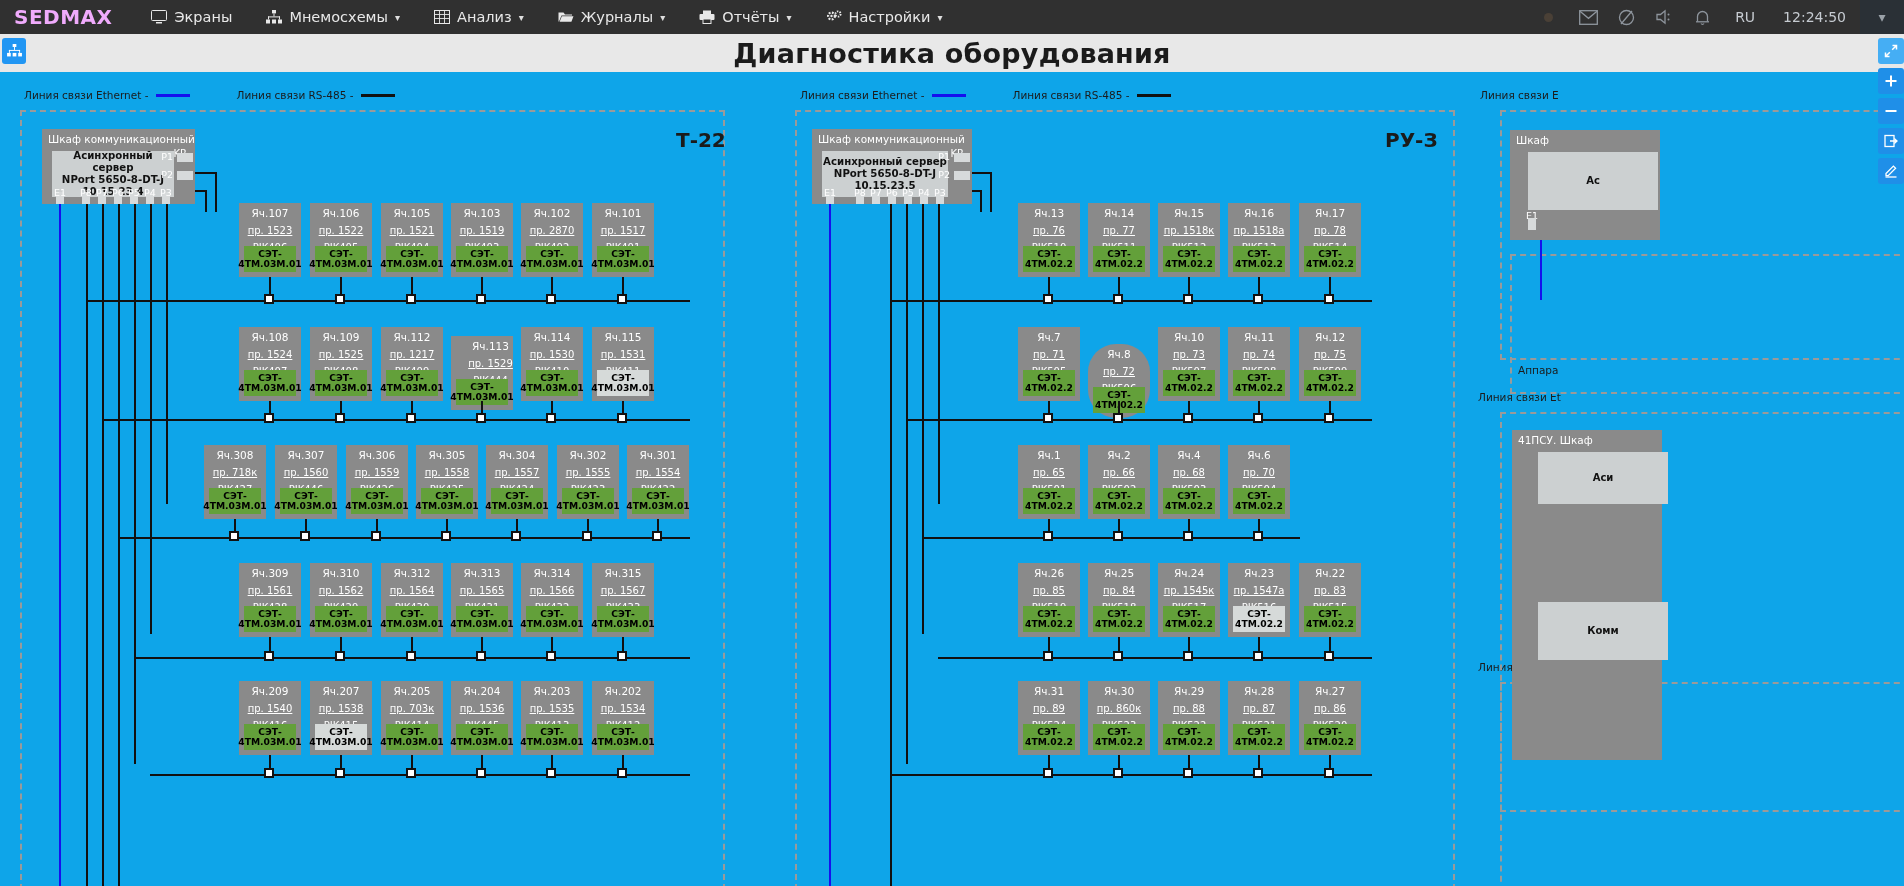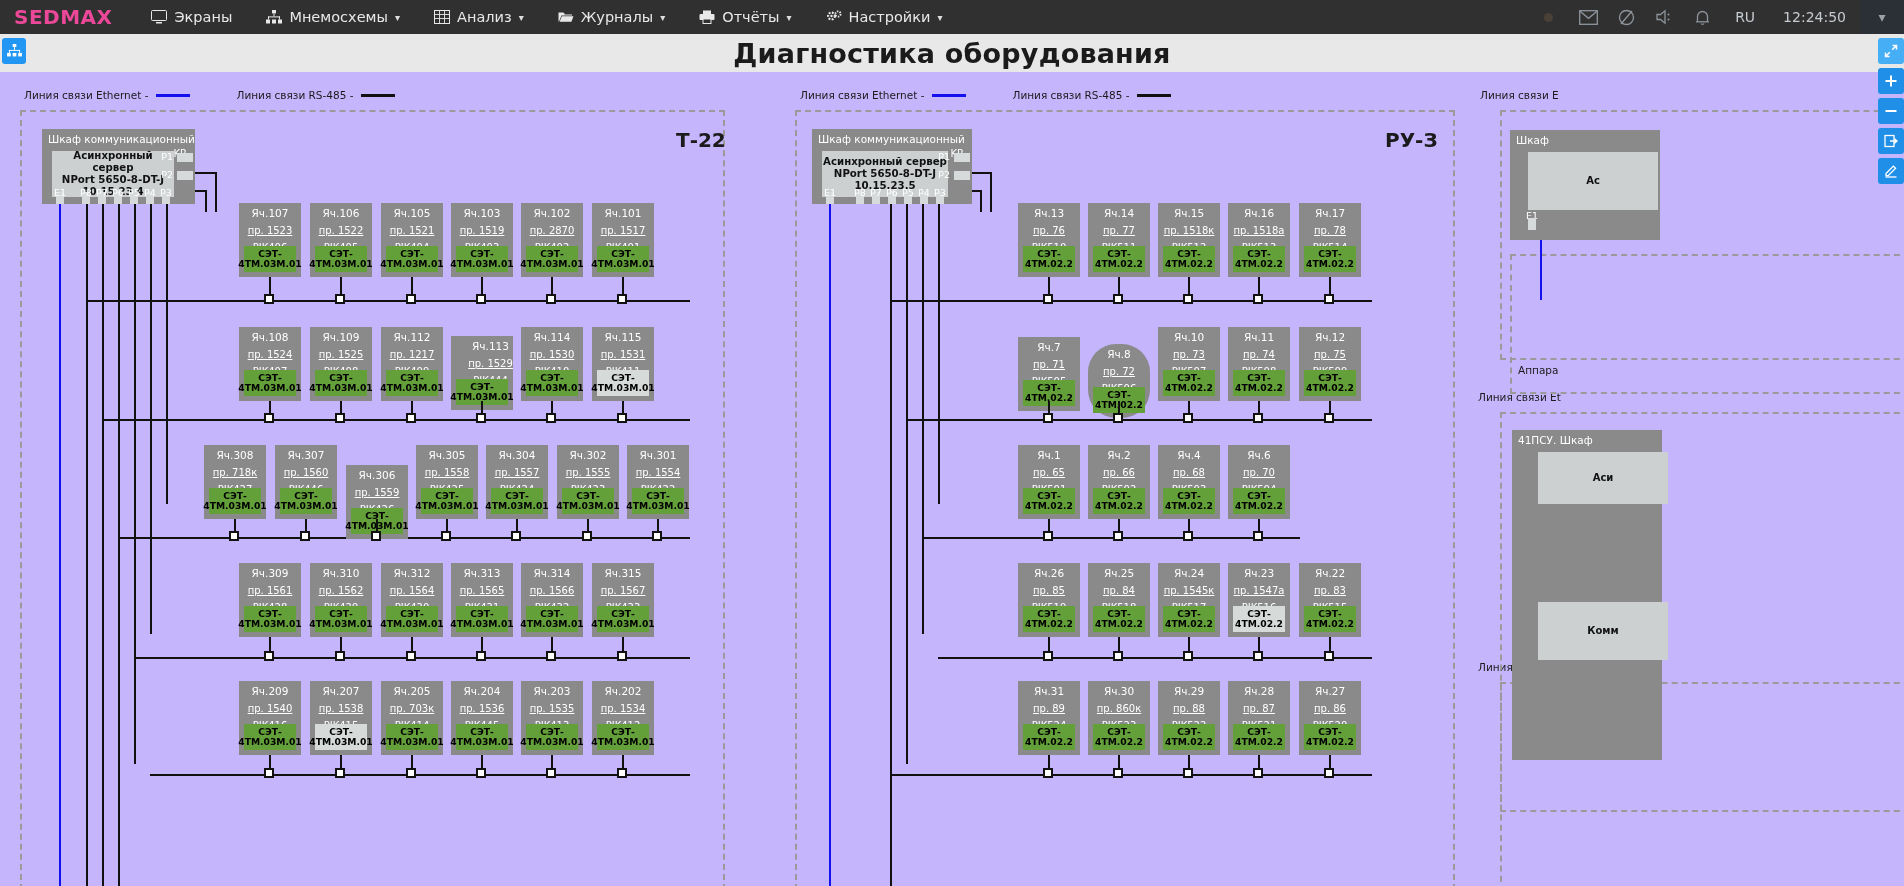--- a/index.html
+++ b/index.html
@@ -16,21 +16,21 @@
   .topbar {
     position: absolute; left: 0; top: 0; width: 1904px; height: 34px;
     background: #303030;
     display: flex; align-items: center;
     color: #e6e6e6;
     font-size: 14px;
     z-index: 50;
   }
   .brand {
     font-weight: bold; font-size: 20px; letter-spacing: .5px;
-    color: #ec4899; padding: 0 22px 0 14px;
+    color: #f0abfc; padding: 0 22px 0 14px;
     font-family: "DejaVu Sans", "Liberation Sans", sans-serif;
   }
   .navitem {
     display: flex; align-items: center; gap: 7px;
     padding: 0 17px; height: 34px; cursor: pointer;
     color: #e8e8e8; font-size: 14.5px; white-space: nowrap;
   }
   .navitem .caret { font-size: 10px; opacity: .95; }
   .nav-ico { width: 16px; height: 14px; display:inline-block; position: relative; }
 
@@ -66,21 +66,21 @@
   }
   .rail .b0 { background:#45aef4; }
   .rail .b1 { background:#1f8fe8; }
   .rail .b2 { background:#1f8fe8; }
   .rail .b3 { background:#1f8fe8; }
   .rail .b4 { background:#1f8fe8; }
 
   
   .canvas {
     position: absolute; left: 0; top: 72px; width: 1904px; height: 814px;
-    background: #c4b5fd; overflow: hidden;
+    background: #0ea5e9; overflow: hidden;
   }
 
   .legend { position: absolute; font-size: 10.5px; color: #1b1b1b; white-space: nowrap; }
   .legend .lbl { vertical-align: middle; }
   .legend .swatch { display:inline-block; width: 34px; height: 3px; vertical-align: middle; margin: 0 4px; }
   .sw-eth { background:#1510ee; }
   .sw-485 { background:#111; }
 
   .zone {
     position: absolute;
@@ -563,21 +563,21 @@
         <div class="c1">Яч.307</div>
         <div class="c2">пр. 1560</div>
         <div class="c3">PIK446</div>
         <div class="badge">
           <div>СЭТ-</div>
           <div>4ТМ.03М.01</div>
         </div>
       </div>
       <div class="drop" style="left:305px; top:447px; height:18px;"></div>
       <div class="node" style="left:300px; top:459px;"></div>
-      <div class="cell" style="left:346px; top:373px;margin-top:20px;">
+      <div class="cell" style="left:346px; top:373px;">
         <div class="c1">Яч.306</div>
         <div class="c2">пр. 1559</div>
         <div class="c3">PIK426</div>
         <div class="badge">
           <div>СЭТ-</div>
           <div>4ТМ.03М.01</div>
         </div>
       </div>
       <div class="drop" style="left:376px; top:447px; height:18px;"></div>
       <div class="node" style="left:371px; top:459px;"></div>
@@ -809,21 +809,21 @@
         <div class="c2">пр. 78</div>
         <div class="c3">PIK514</div>
         <div class="badge">
           <div>СЭТ-</div>
           <div>4ТМ.02.2</div>
         </div>
       </div>
       <div class="drop" style="left:1329px; top:205px; height:23px;"></div>
       <div class="node" style="left:1324px; top:222px;"></div>
       <div class="bus" style="left:906px; top:347px; width:466px;"></div>
-      <div class="cell" style="left:1018px; top:265px;">
+      <div class="cell" style="left:1018px; top:255px;">
         <div class="c1">Яч.7</div>
         <div class="c2">пр. 71</div>
         <div class="c3">PIK505</div>
         <div class="badge">
           <div>СЭТ-</div>
           <div>4ТМ.02.2</div>
         </div>
       </div>
       <div class="drop" style="left:1048px; top:329px; height:18px;"></div>
       <div class="node" style="left:1043px; top:341px;"></div>

